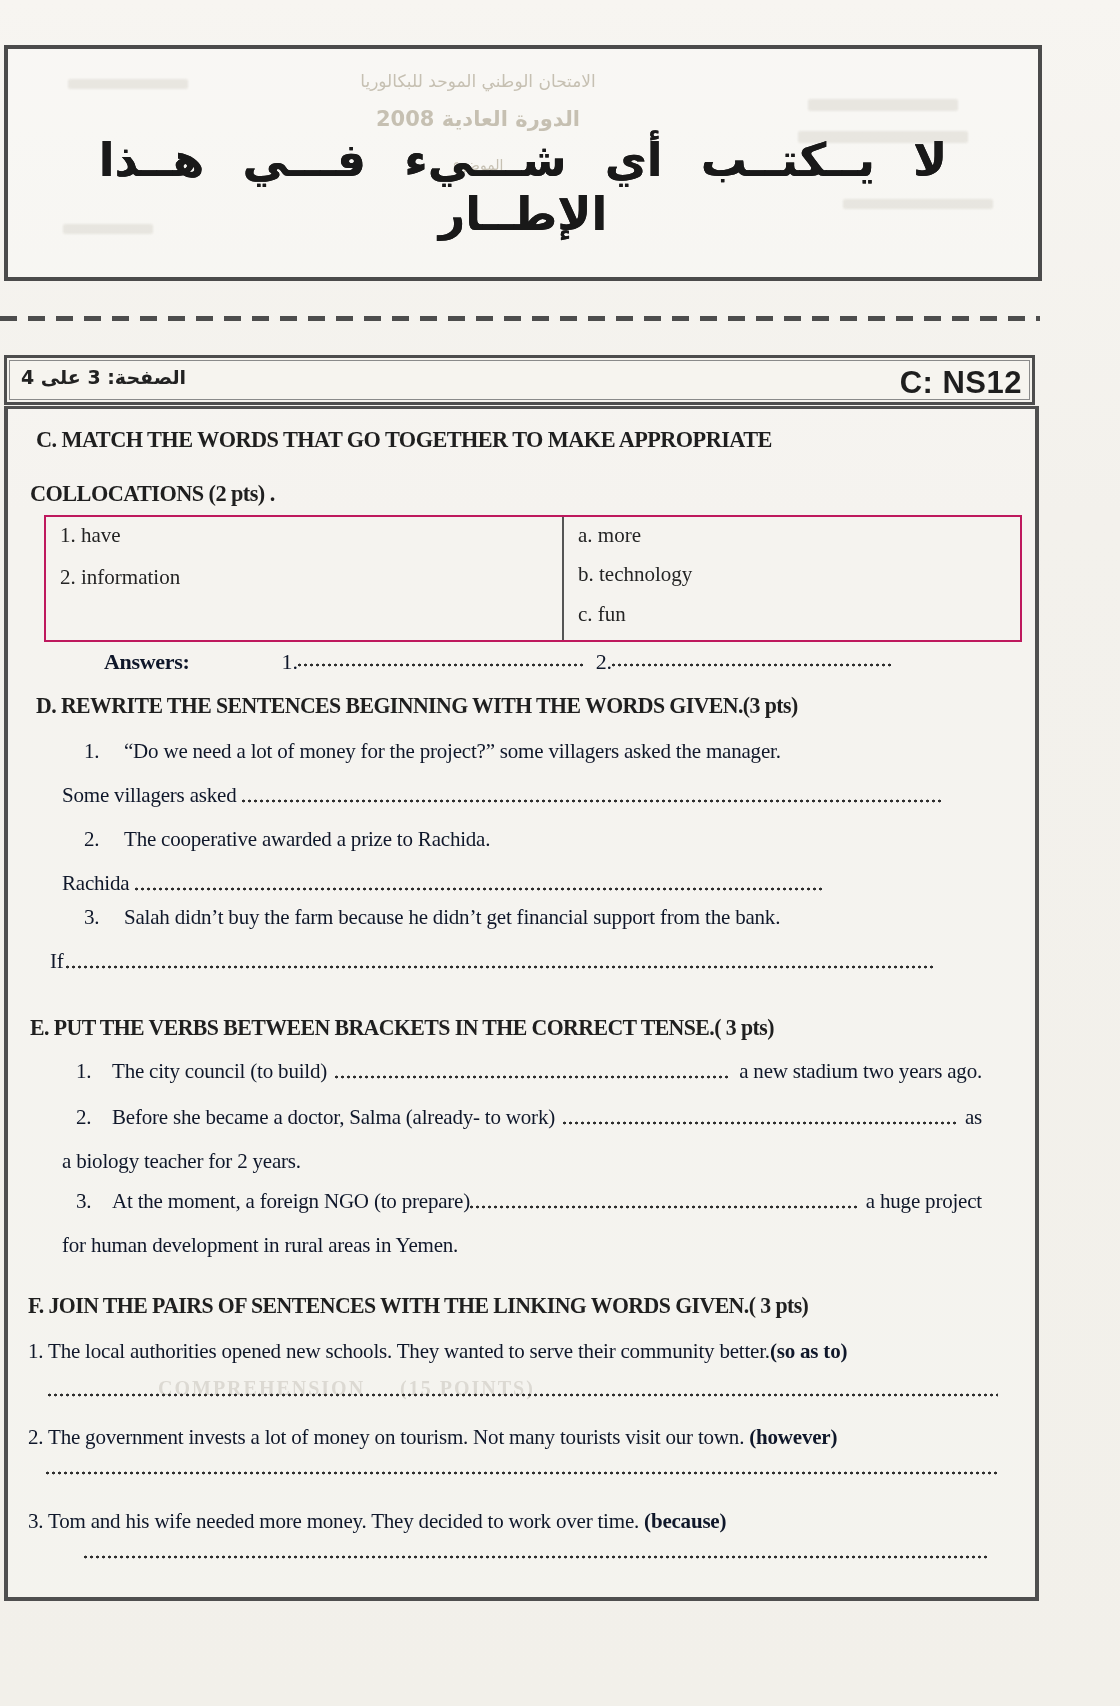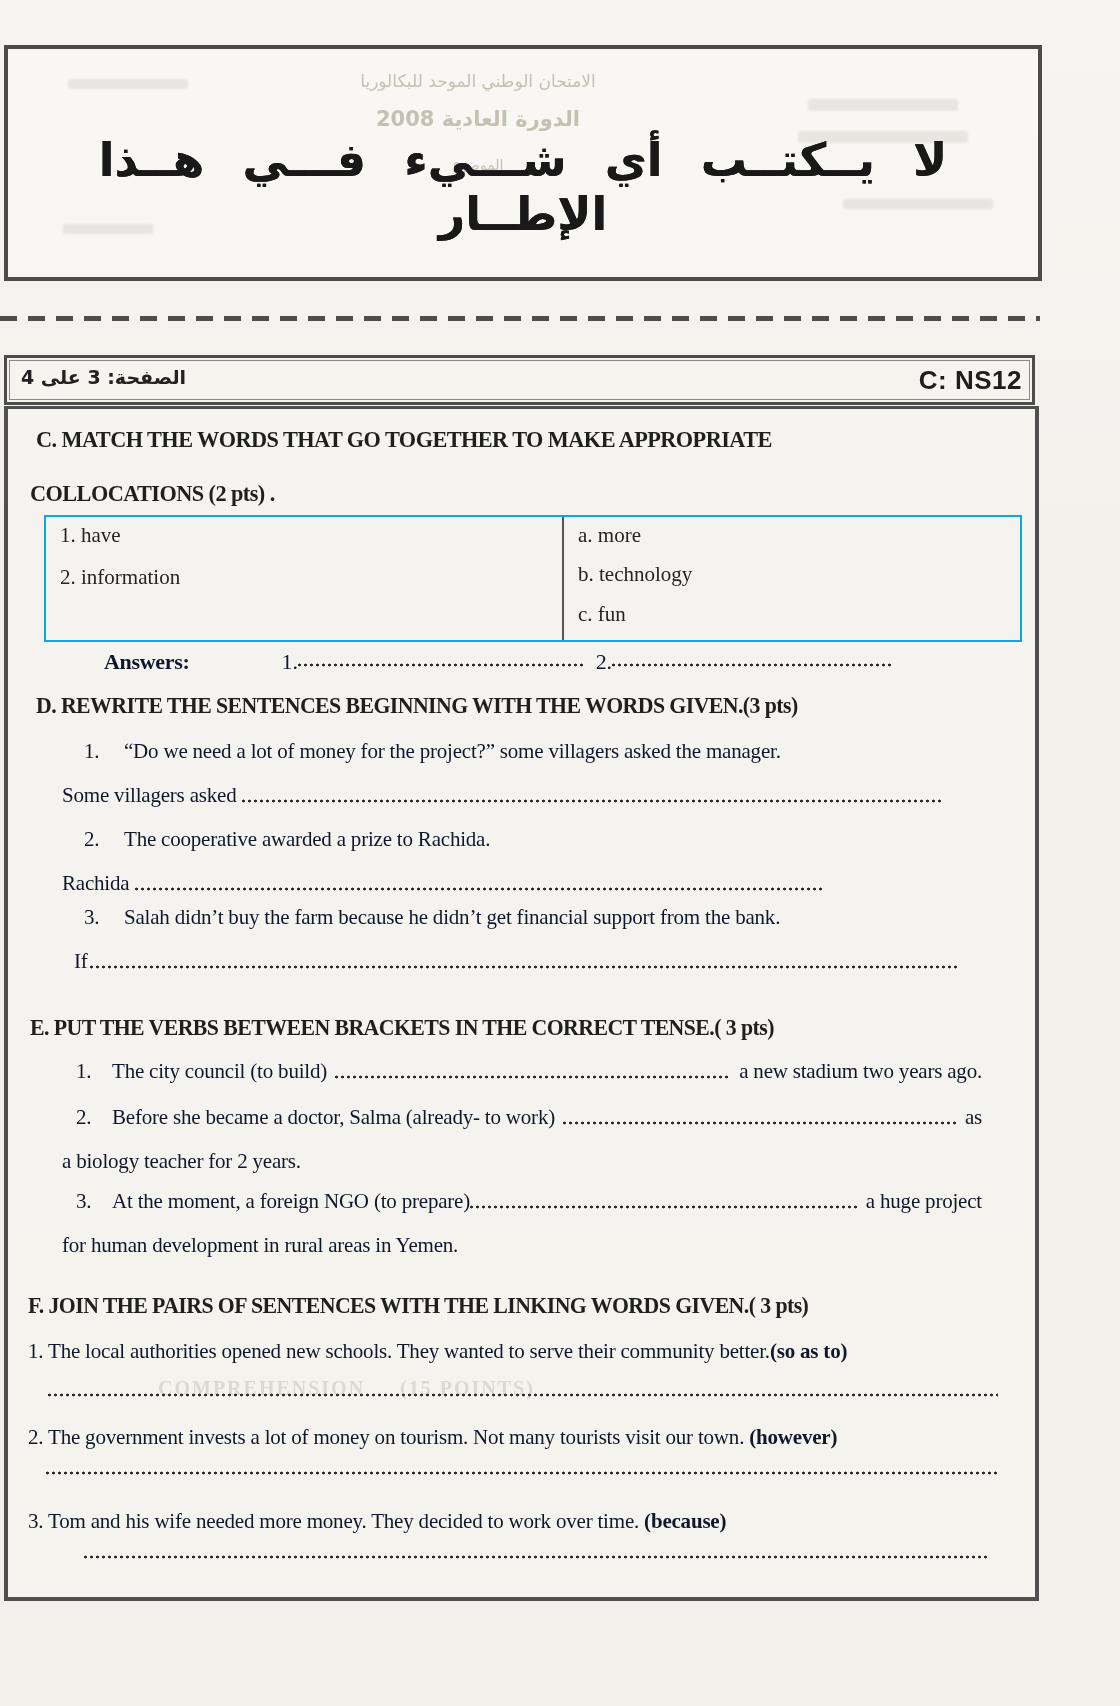--- a/index.html
+++ b/index.html
@@ -54,21 +54,21 @@
     box-shadow:inset 0 0 0 2px #f4f2ed, inset 0 0 0 3px #8a8a8a;
     background:#f6f4ef;
   }
   .page-label{
     position:absolute;left:14px;top:8px;
     font-family:"DejaVu Sans",sans-serif;font-weight:bold;font-size:19px;color:#222;
   }
   .exam-code{
     position:absolute;right:10px;top:7px;
     font-family:"Liberation Sans","DejaVu Sans",sans-serif;
-    font-weight:bold;font-size:26px;color:#1e1e1e;letter-spacing:0.5px;
+    font-weight:bold;font-size:31px;color:#1e1e1e;letter-spacing:0.5px;
   }
 
   
   .main-box{
     position:absolute;left:4px;top:406px;width:1027px;height:1188px;
     border:4px solid #4f4f4f;
     border-top-width:3px;
     background:rgba(255,255,255,0.2);
   }
   .abs{position:absolute;white-space:nowrap;}
@@ -77,21 +77,21 @@
     transform:scaleX(0.97);transform-origin:left center;
   }
   .t{font-size:21px;letter-spacing:-0.2px;color:#0f172a;}
 
   .c-t1{left:28px;top:18px;}
   .c-t2{left:22px;top:72px;}
 
   
   .ctable{
     position:absolute;left:36px;top:106px;width:974px;height:123px;
-    border:2px solid #0ea5e9;
+    border:2px solid #be185d;
   }
   .ct-divider{position:absolute;left:516px;top:0;bottom:0;width:0;border-left:2px solid #555;}
   .ct-item{position:absolute;font-size:21px;color:#242424;white-space:nowrap;}
   .cl1{left:14px;top:6px;}
   .cl2{left:14px;top:48px;}
   .cr1{left:532px;top:6px;}
   .cr2{left:532px;top:45px;}
   .cr3{left:532px;top:85px;}
 
   
@@ -117,21 +117,21 @@
   .ans-num{margin-left:92px;}
   .ans-num2{margin-left:10px;}
 
   .d-title{left:28px;top:284px;font-size:22.5px;}
   .num{display:inline-block;width:40px;}
   .d-s1{left:76px;top:330px;}
   .d-st1{left:54px;top:374px;width:882px;}
   .d-s2{left:76px;top:418px;}
   .d-st2{left:54px;top:462px;width:762px;}
   .d-s3{left:76px;top:496px;}
-  .d-st3{left:66px;top:540px;width:884px;}
+  .d-st3{left:42px;top:540px;width:884px;}
   .stem{margin-right:6px;}
 
   .e-title{left:22px;top:606px;font-size:22.5px;}
   .e-line{width:906px;}
   .e1{left:68px;top:650px;}
   .e2{left:68px;top:696px;}
   .e2c{left:54px;top:740px;}
   .e3{left:68px;top:780px;}
   .e3c{left:54px;top:824px;}
   .e-num{display:inline-block;width:36px;flex:0 0 36px;}

